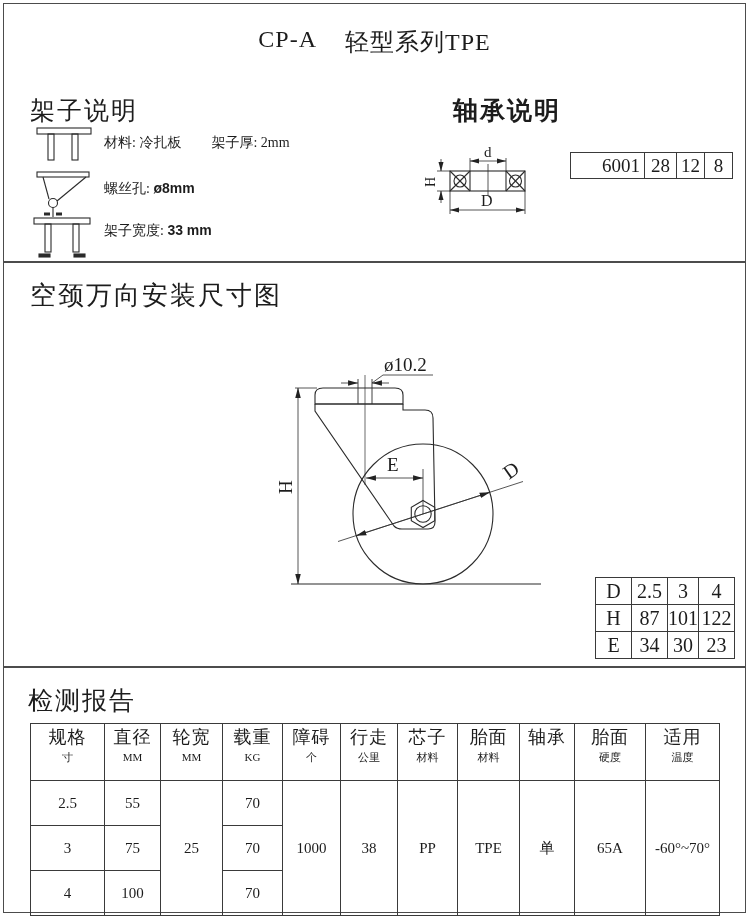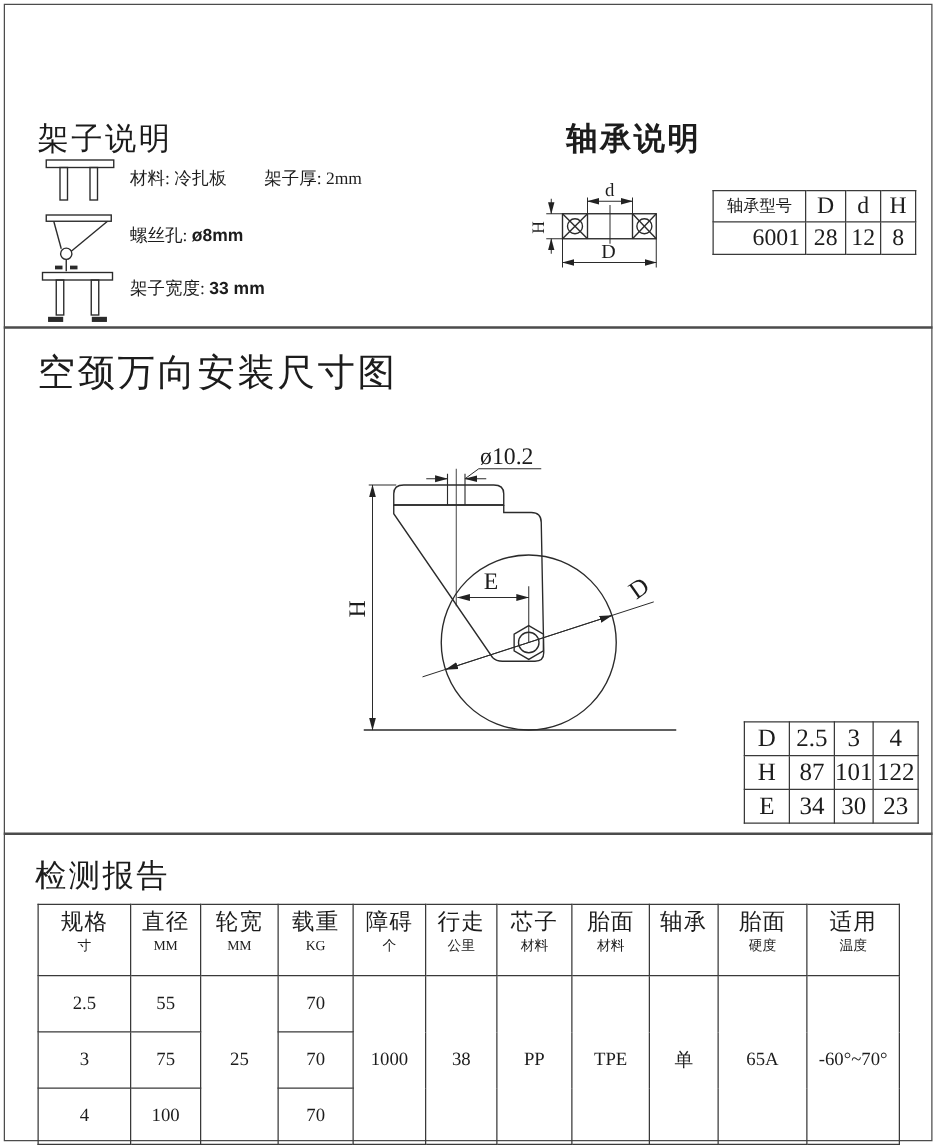--- a/index.html
+++ b/index.html
@@ -30,20 +30,24 @@
   .report-table th{vertical-align:top;padding-top:3px;}
   .col-title{font-size:18px;line-height:26px;letter-spacing:1px;}
   .col-unit{font-size:11px;line-height:15px;min-height:15px;font-family:"Liberation Serif",serif;}
 </style>
 </head>
 <body>
 
 <div class="page">
   <div class="border-frame"></div>
 
+  <div class="title-row">
+    <span>CP-A</span>
+    <span>轻型系列TPE</span>
+  </div>
 
   <div class="sec-heading" style="left:30px;top:94px;text-align:right;">架子说明</div>
 
   <svg style="left:36px;top:126px;" width="58" height="38" viewBox="0 0 58 38">
     <rect x="1" y="2" width="54" height="6"></rect>
     <rect x="12" y="8" width="6" height="26"></rect>
     <rect x="36" y="8" width="6" height="26"></rect>
   </svg>
   <div class="frame-row" style="left:104px;top:134px;">
     <span>材料: 冷扎板</span><span class="extra">架子厚: 2mm</span>
@@ -107,38 +111,32 @@
   </svg>
 
   <table class="dtable bearing-table" style="left:570px;top:152px;">
     <colgroup>
         <col style="width:74px">
         <col style="width:32px">
         <col style="width:28px">
         <col style="width:28px">
       </colgroup>
     <tbody>
-        <tr style="height:25px">
-      <th class="small-h">轴承型号</th>
-      <th>D</th>
-      <th>d</th>
-      <th>H</th>
-    </tr>
     <tr style="height:26px">
       <td class="model-cell">6001</td>
       <td>28</td>
       <td>12</td>
       <td>8</td>
     </tr>
   </tbody>
     </table>
 
   <div class="divider" style="top:261px;"></div>
 
-  <div class="sec-heading" style="left:30px;top:278px;font-size:30px;">空颈万向安装尺寸图</div>
+  <div class="sec-heading" style="left:30px;top:278px;font-size:26px;">空颈万向安装尺寸图</div>
 
   <svg style="left:283px;top:342px;" width="265" height="265" viewBox="0 0 265 265">
     <defs>
       <marker id="arC" viewBox="0 0 12 8" refX="11.5" refY="4" markerWidth="13" markerHeight="9" orient="auto-start-reverse">
           <path d="M0,0.8 L12,4 L0,7.2 Z" style="fill:#222;stroke:none"></path>
         </marker>
     </defs>
 
     <line x1="8" y1="242" x2="258" y2="242"></line>
 

